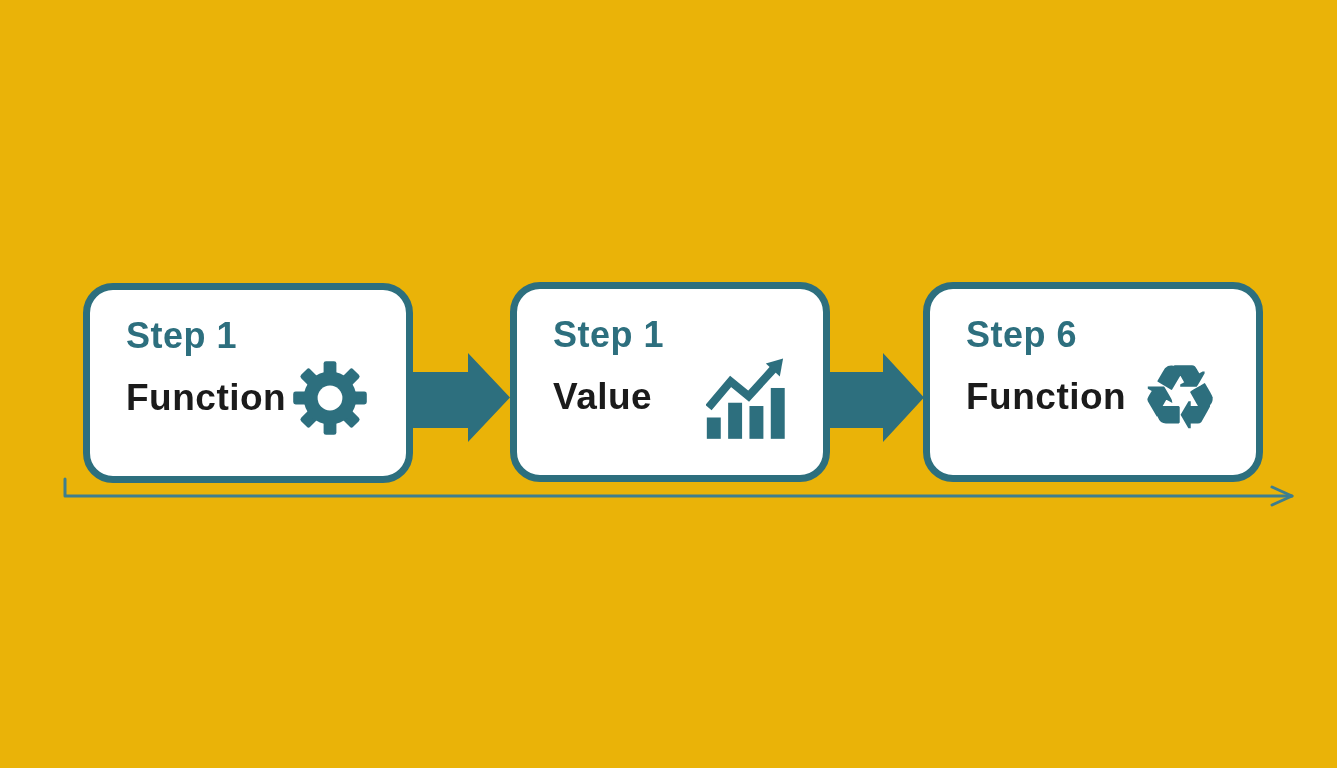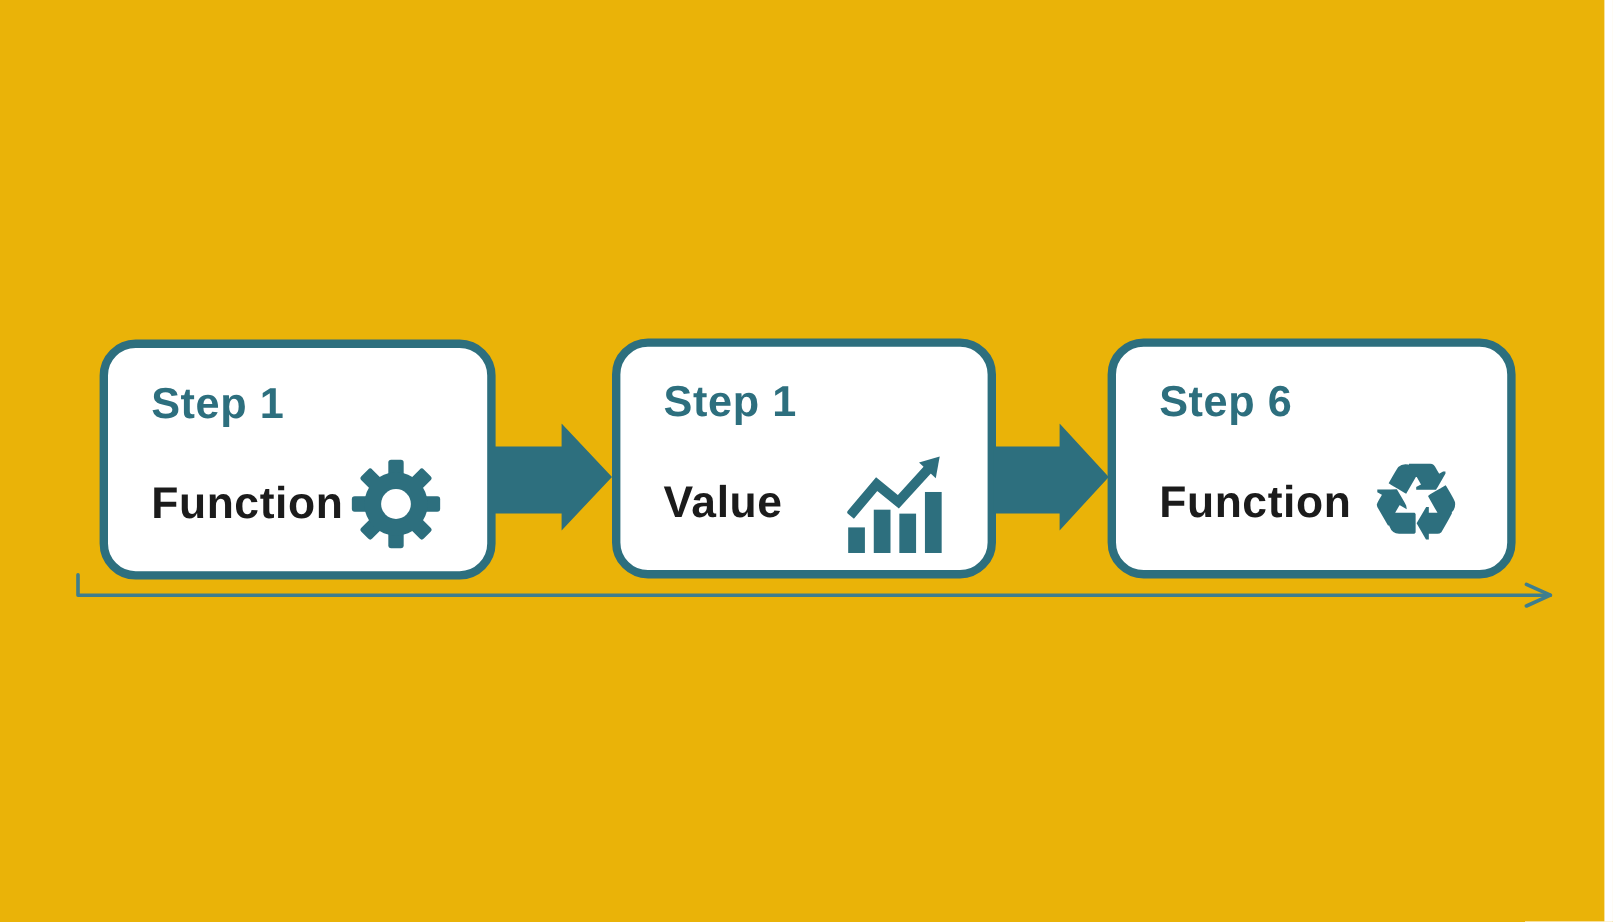--- a/index.html
+++ b/index.html
@@ -28,21 +28,20 @@
     color: #2D6F7E;
     font-size: 36px;
     font-weight: 700;
     line-height: 1.1;
     letter-spacing: 0.5px;
   }
   .step-row {
     display: flex;
     align-items: center;
     justify-content: space-between;
-    margin-top: 22px;
   }
   .step-title {
     color: #1B1B1B;
     font-size: 37px;
     font-weight: 700;
     letter-spacing: 0.5px;
   }
   .icon-wrap {
     width: 84px;
     height: 84px;

